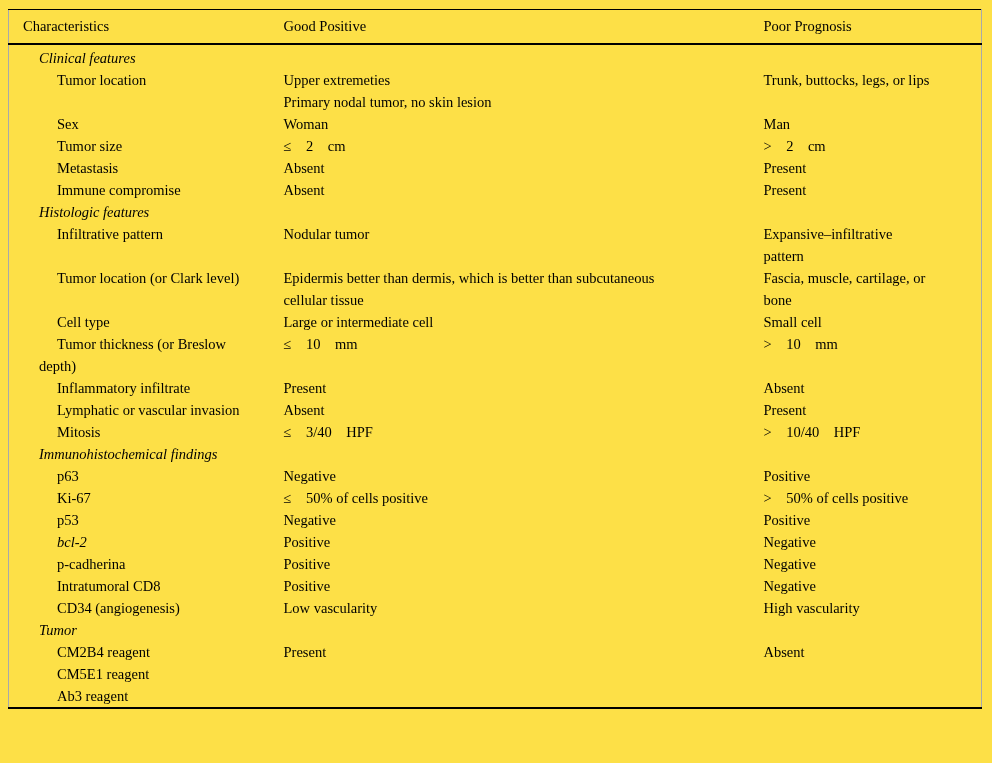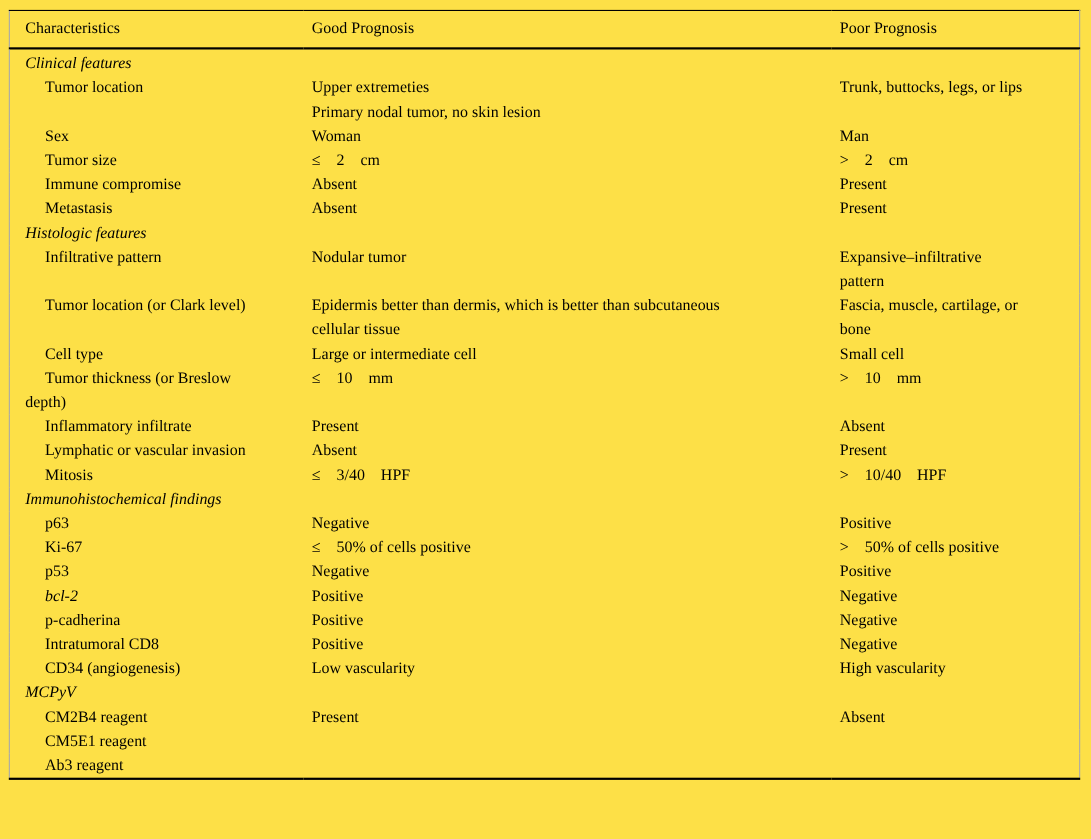--- a/index.html
+++ b/index.html
@@ -38,41 +38,41 @@
     overflow: hidden;
   }
   thead th.first { padding-left: 14px; }
   tbody td {
     vertical-align: top;
     font-size: 14.5px;
     line-height: 22px;
     padding: 0;
     white-space: pre-wrap;
   }
-  td.label { padding-left: 14px; padding-right: 6px; }
+  td.label { padding-left: 30px; padding-right: 6px; }
   td.label.item { text-indent: 18px; }
   td.label.section { font-style: italic; }
   td.label.italic-label { font-style: italic; }
   td.value { padding-left: 8px; padding-right: 4px; }
   tbody tr.first-body-row td { padding-top: 2px; }
 </style>
 </head>
 <body>
 
 <div class="page">
   <table class="prognosis">
     <colgroup>
       <col class="c1">
         <col class="c2">
         <col class="c3">
     </colgroup>
     <thead>
       <tr>
         <th class="first">Characteristics</th>
-        <th>Good Prognosis</th>
+        <th>Good Positive</th>
         <th>Poor Prognosis</th>
       </tr>
     </thead>
     <tbody>
         <tr class="first-body-row">
           <td colspan="3" class="label section">Clinical features</td>
         </tr>
         <tr>
           <td class="label item">Tumor location</td>
           <td class="value">Upper extremeties
@@ -83,26 +83,26 @@
           <td class="label item">Sex</td>
           <td class="value">Woman</td>
           <td class="value">Man</td>
         </tr>
         <tr>
           <td class="label item">Tumor size</td>
           <td class="value">≤    2    cm</td>
           <td class="value">&gt;    2    cm</td>
         </tr>
         <tr>
+          <td class="label item">Metastasis</td>
+          <td class="value">Absent</td>
+          <td class="value">Present</td>
+        </tr>
+        <tr>
           <td class="label item">Immune compromise</td>
-          <td class="value">Absent</td>
-          <td class="value">Present</td>
-        </tr>
-        <tr>
-          <td class="label item">Metastasis</td>
           <td class="value">Absent</td>
           <td class="value">Present</td>
         </tr>
         <tr>
           <td colspan="3" class="label section">Histologic features</td>
         </tr>
         <tr>
           <td class="label item">Infiltrative pattern</td>
           <td class="value">Nodular tumor</td>
           <td class="value">Expansive–infiltrative
@@ -173,21 +173,21 @@
           <td class="label item">Intratumoral CD8</td>
           <td class="value">Positive</td>
           <td class="value">Negative</td>
         </tr>
         <tr>
           <td class="label item">CD34 (angiogenesis)</td>
           <td class="value">Low vascularity</td>
           <td class="value">High vascularity</td>
         </tr>
         <tr>
-          <td colspan="3" class="label section">MCPyV</td>
+          <td colspan="3" class="label section">Tumor</td>
         </tr>
         <tr>
           <td class="label item">CM2B4 reagent</td>
           <td class="value">Present</td>
           <td class="value">Absent</td>
         </tr>
         <tr>
           <td class="label item">CM5E1 reagent</td>
           <td class="value"></td>
           <td class="value"></td>

